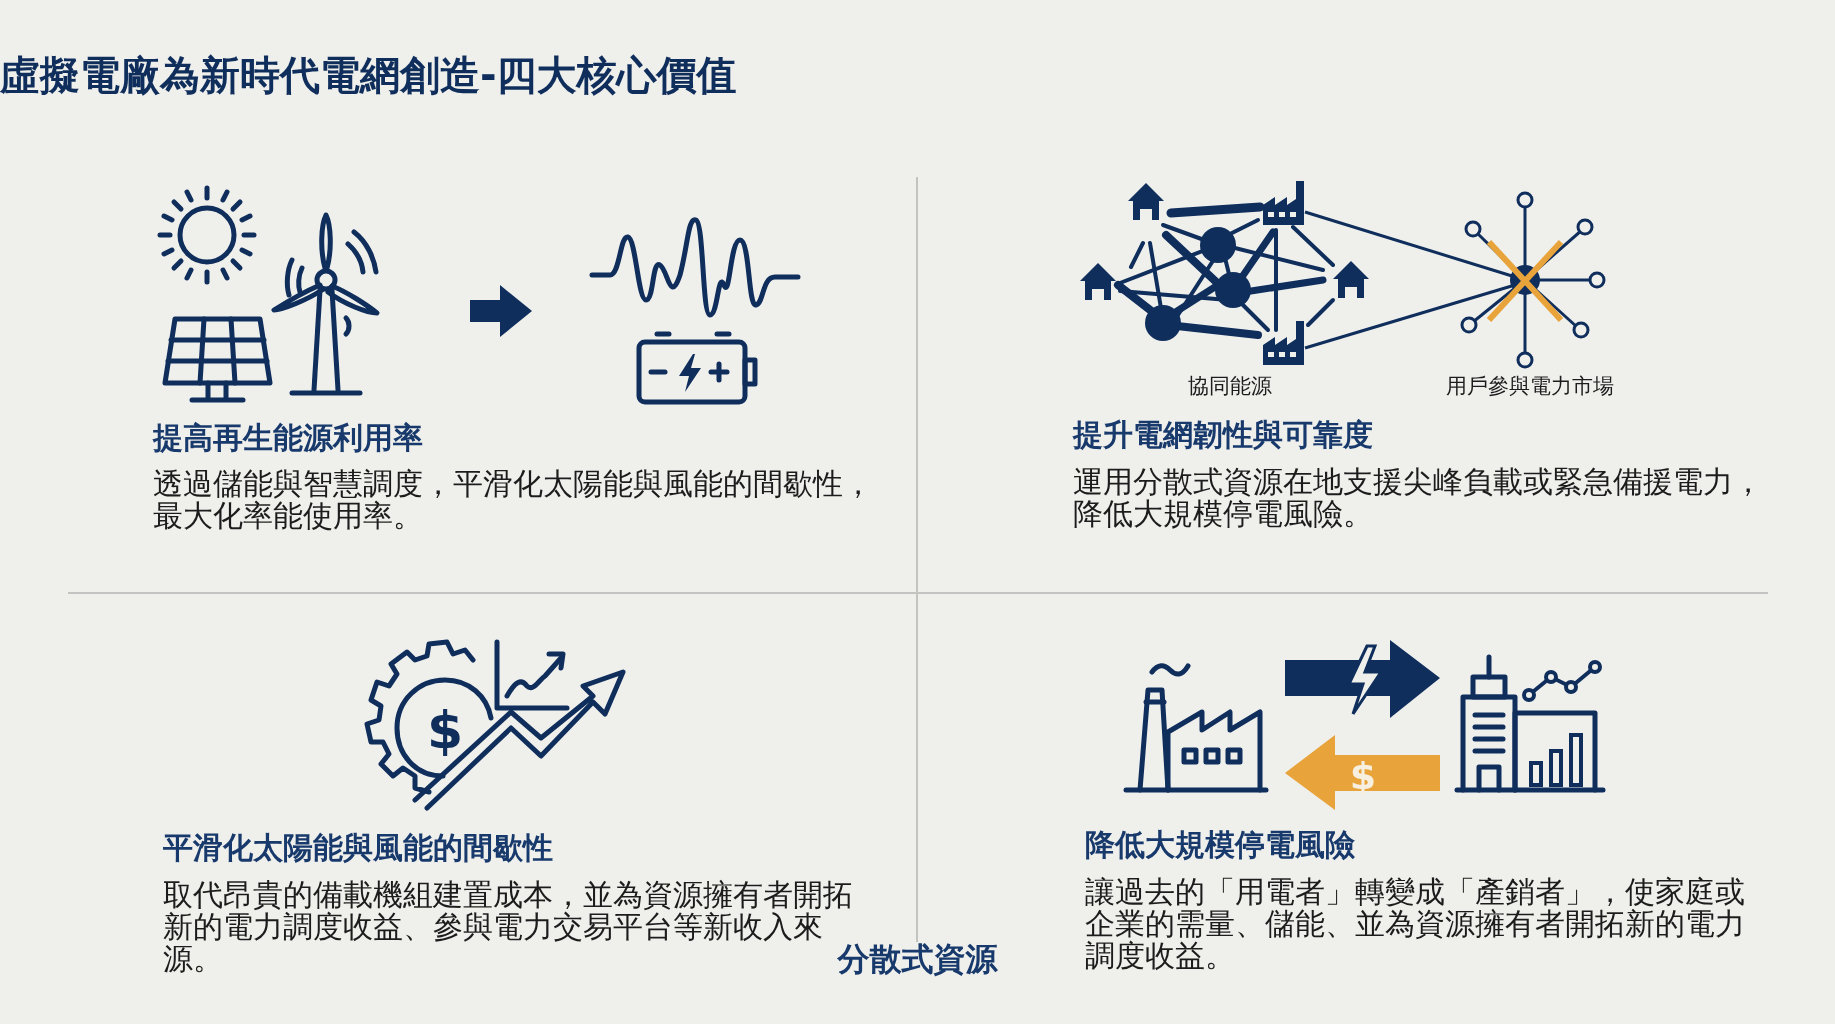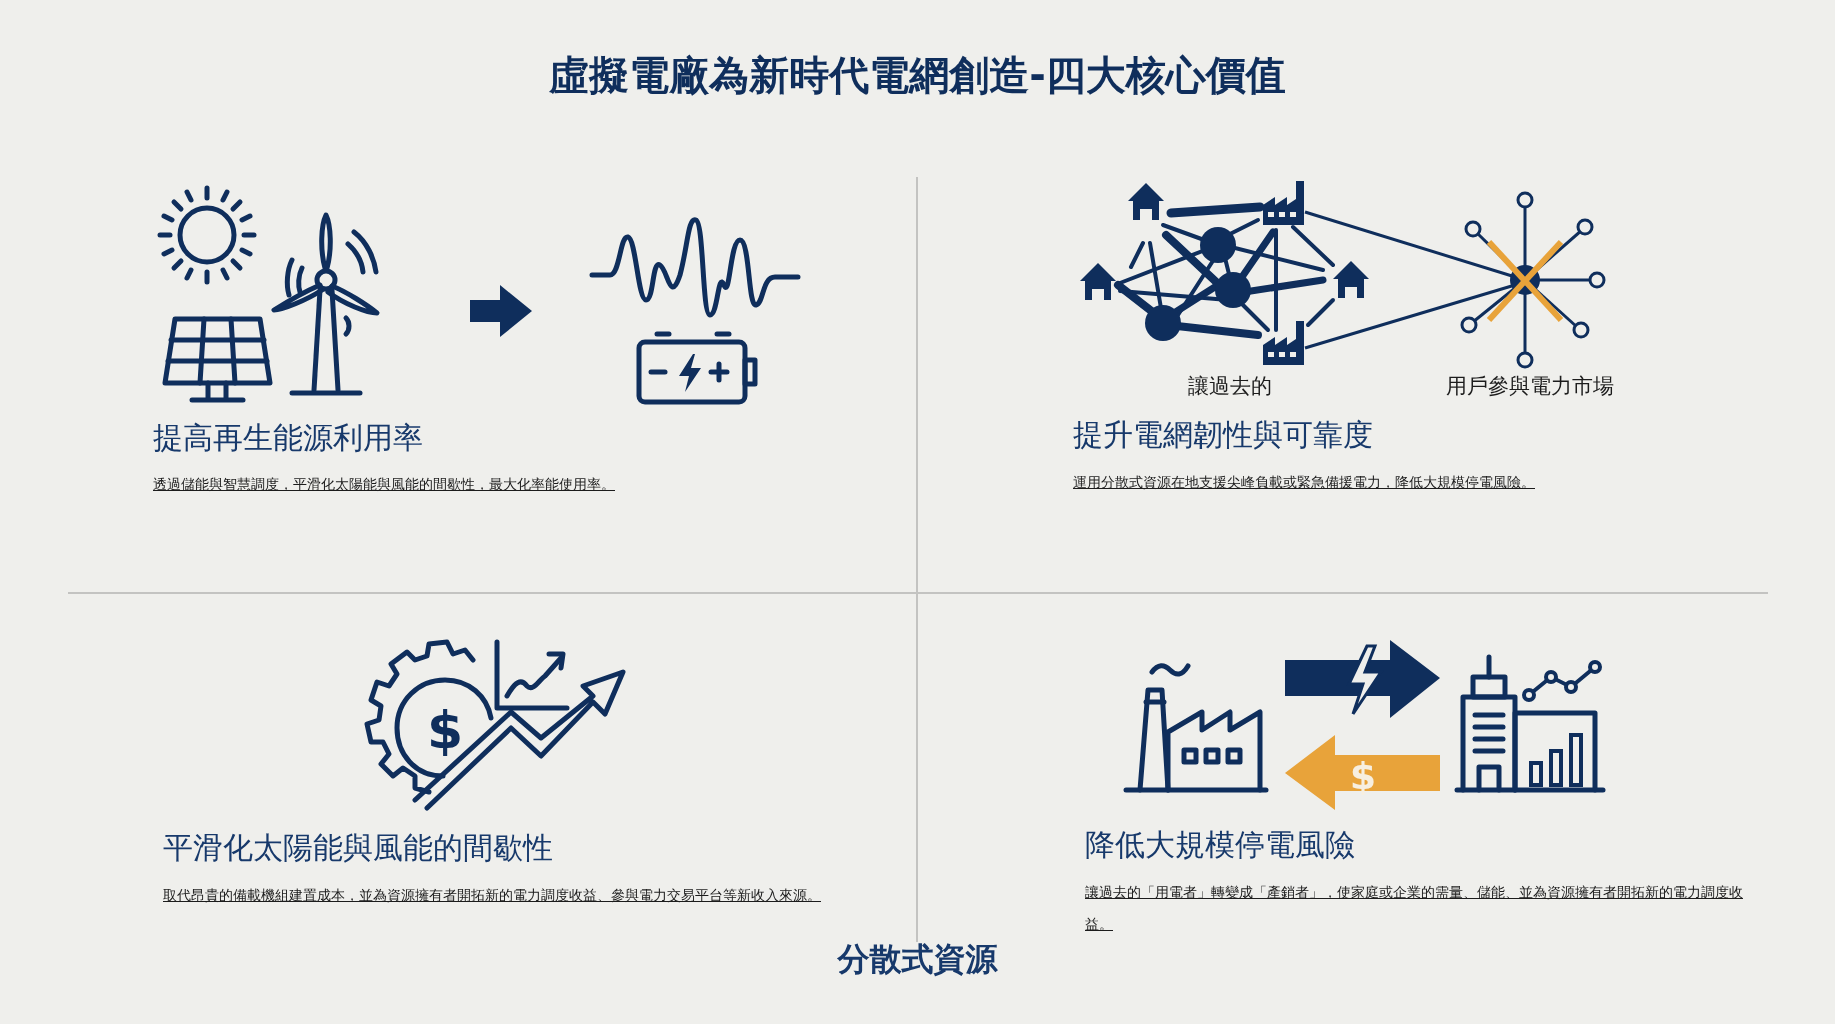--- a/index.html
+++ b/index.html
@@ -5,27 +5,27 @@
   html, body { margin:0; padding:0; }
   body {
     width:1835px; height:1024px; overflow:hidden;
     background:#efefec;
     font-family:"DejaVu Sans","Liberation Sans",sans-serif;
     position:relative;
     color:#1a1a1a;
   }
   .abs { position:absolute; }
   .title {
-    left:0; width:1835px; top:48px; text-align:center;
+    left:0; width:1835px; top:48px; 
     font-size:40px; font-weight:bold; color:#0f2e5c; letter-spacing:0px;
   }
   .vline { left:916px; top:177px; width:2px; height:765px; background:#c3c3c1; }
   .hline { left:68px; top:592px; width:1700px; height:2px; background:#c3c3c1; }
-  .heading { font-size:30px; font-weight:normal; color:#17396b; white-space:nowrap;text-align:right; }
-  .desc { font-size:14px; line-height:32px; color:#1c1c1c; width:720px;text-decoration:underline; }
+  .heading { font-size:30px; font-weight:bold; color:#17396b; white-space:nowrap;text-align:right; }
+  .desc { font-size:30px; line-height:32px; color:#1c1c1c; width:720px; }
   .label { font-size:21px; color:#1c1c1c; white-space:nowrap; text-align:center; }
   .footer {
     left:0; width:1835px; top:938px; text-align:center;
     font-size:32px; font-weight:bold; color:#17396b;
   }
   svg { overflow:visible; }
 </style>
 </head>
 <body>
 
@@ -186,21 +186,21 @@
       <circle cx="14" cy="135" r="7" fill="#efefec"></circle>
       <circle cx="126" cy="140" r="7" fill="#efefec"></circle>
     </g>
     <circle cx="70" cy="90" r="15" fill="#0f2e5c"></circle>
     <g stroke="#e8a33a" stroke-width="6" stroke-linecap="butt">
       <line x1="34" y1="52" x2="106" y2="130"></line>
       <line x1="106" y1="52" x2="34" y2="130"></line>
     </g>
   </svg>
 
-  <div class="abs label" style="left:1130px;top:372px;width:200px">讓過去的</div>
+  <div class="abs label" style="left:1130px;top:372px;width:200px">協同能源</div>
   <div class="abs label" style="left:1420px;top:372px;width:220px">用戶參與電力市場</div>
 
   <div class="abs heading" style="left:1073px;top:415px">提升電網韌性與可靠度</div>
   <div class="abs desc" style="left:1073px;top:466px;width:700px">運用分散式資源在地支援尖峰負載或緊急備援電力，降低大規模停電風險。</div>
 </div>
 
 <div>
   <svg class="abs" style="left:345px;top:630px" width="290" height="180" viewBox="0 0 290 180">
     <g stroke="#0f2e5c" stroke-width="5" fill="none" stroke-linejoin="round" stroke-linecap="round">
 

